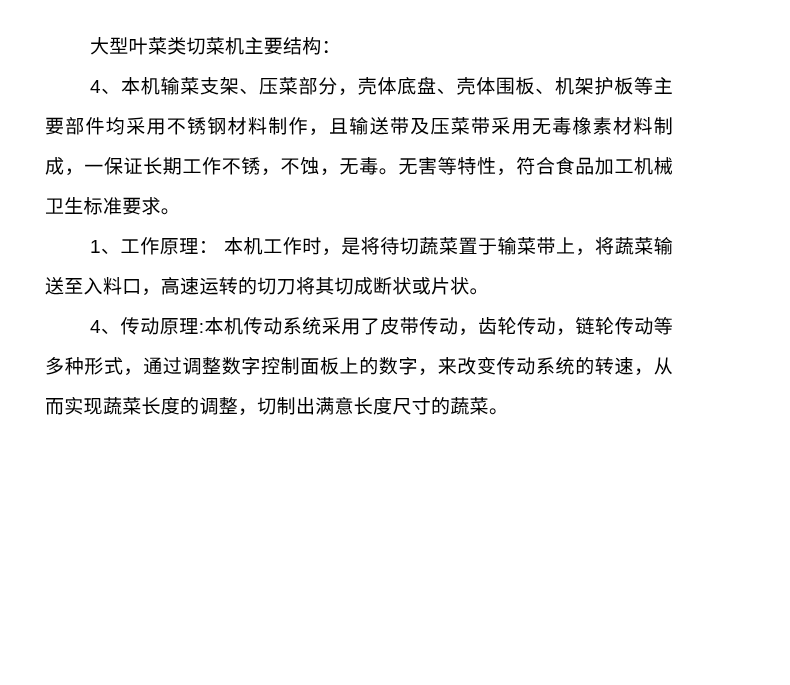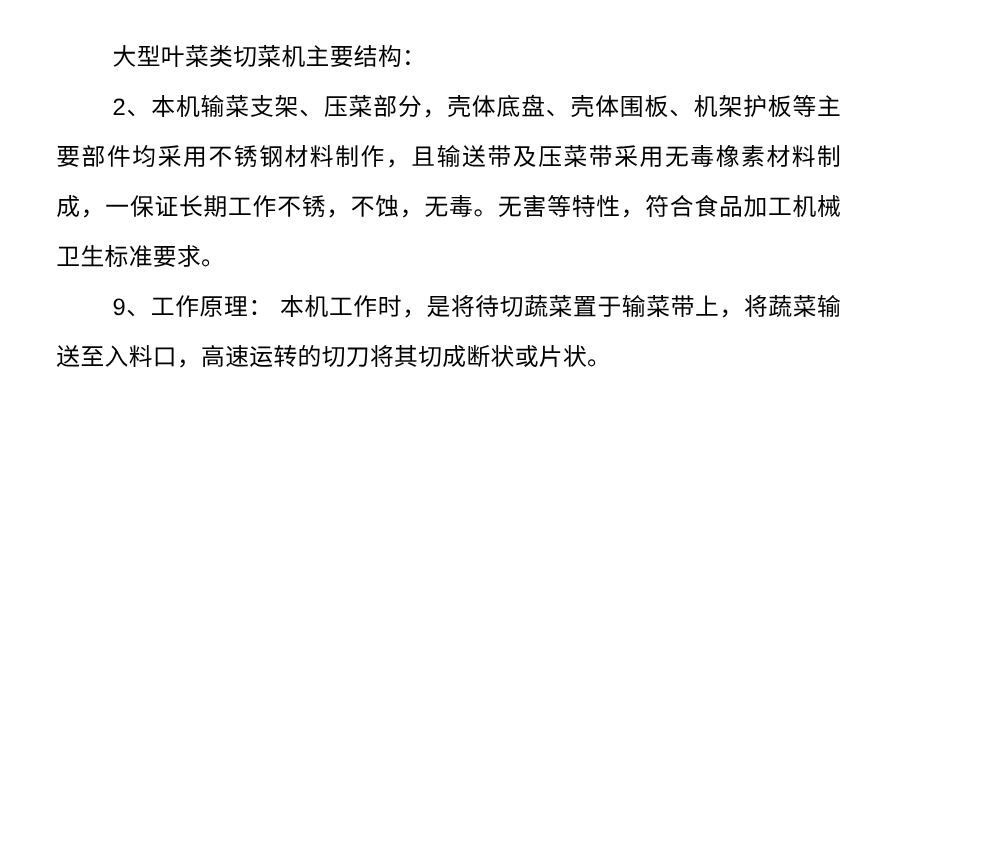--- a/index.html
+++ b/index.html
@@ -31,15 +31,16 @@
     text-indent: 45px;
     letter-spacing: 0.3px;
     word-break: break-all;
   }
 </style>
 </head>
 <body>
 
 <div class="doc">
   <p>大型叶菜类切菜机主要结构：</p>
-  <p>2、本机输菜支架、压菜部分，壳体底盘、壳体围板、机架护板等主要部件均采用不锈钢材料制作，且输送带及压菜带采用无毒橡素材料制成，一保证长期工作不锈，不蚀，无毒。无害等特性，符合食品加工机械卫生标准要求。</p>
-  <p>9、工作原理： 本机工作时，是将待切蔬菜置于输菜带上，将蔬菜输送至入料口，高速运转的切刀将其切成断状或片状。</p>
+  <p>4、本机输菜支架、压菜部分，壳体底盘、壳体围板、机架护板等主要部件均采用不锈钢材料制作，且输送带及压菜带采用无毒橡素材料制成，一保证长期工作不锈，不蚀，无毒。无害等特性，符合食品加工机械卫生标准要求。</p>
+  <p>1、工作原理： 本机工作时，是将待切蔬菜置于输菜带上，将蔬菜输送至入料口，高速运转的切刀将其切成断状或片状。</p>
+  <p>4、传动原理:本机传动系统采用了皮带传动，齿轮传动，链轮传动等多种形式，通过调整数字控制面板上的数字，来改变传动系统的转速，从而实现蔬菜长度的调整，切制出满意长度尺寸的蔬菜。</p>
 </div>
 
 </body></html>

